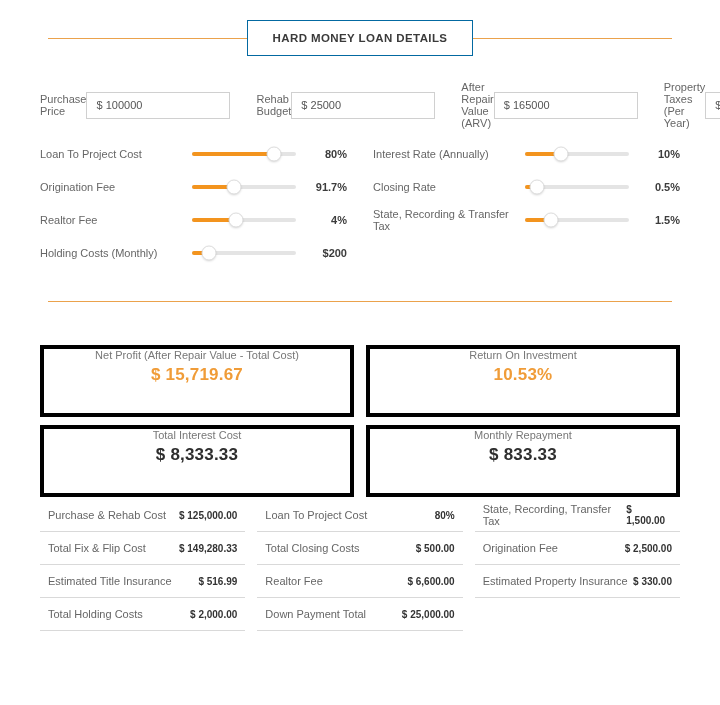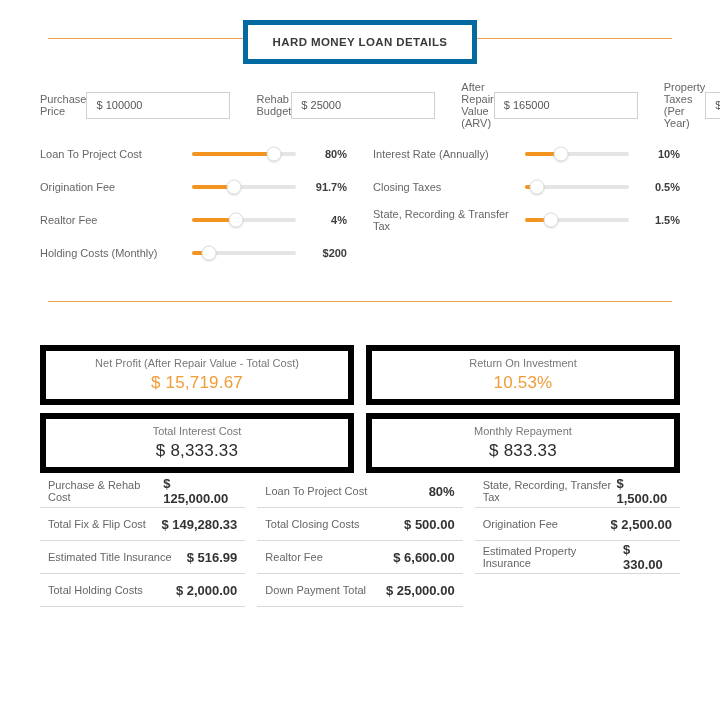--- a/index.html
+++ b/index.html
@@ -15,21 +15,21 @@
   
   .section-header { position: relative; height: 35px; }
   .section-header .rule {
     position: absolute; left: 8px; right: 8px; top: 50%;
     border-top: 1px solid #eba24c;
   }
   .section-header .title-box {
     position: relative; z-index: 1;
     display: table; margin: 0 auto;
     background: #ffffff;
-    border: 5px solid #0369a1;
+    border: 1px solid #0369a1;
     padding: 11px 25px;
     font-size: 11.5px; font-weight: bold; letter-spacing: 0.4px;
     color: #3a3a3a; white-space: nowrap;
   }
   .hdr1 { margin-top: 20px; }
   .hdr2 { margin-top: 14px; }
 
   
   .fields {
     display: grid; grid-template-columns: 1fr 1fr 1fr 1fr;
@@ -74,41 +74,41 @@
     flex: 1; text-align: right;
     font-size: 11px; font-weight: bold; color: #3c3c3c;
   }
 
   
   .summary {
     display: grid; grid-template-columns: 1fr 1fr;
     column-gap: 12px; row-gap: 8px; margin-top: 27px;
   }
   .card {
-    border: 6px solid #000000; background: #fff;
-    height: 60px; text-align: center;
-    display: flex; flex-direction: column; justify-content: center;
+    border: 4px solid #000000; background: #fff;
+    height: 72px; text-align: center;
+    display: flex; flex-direction: column; 
     gap: 4px;
   }
   .card .clabel { font-size: 11px; color: #777; }
-  .card .cvalue { font-size: 17px; font-weight: normal; color: #2e2e2e; letter-spacing: 0.2px; }
+  .card .cvalue { font-size: 17px; font-weight: bold; color: #2e2e2e; letter-spacing: 0.2px; }
   .card.orange .cvalue { color: #f09c38; }
 
   
   .rtable {
     display: grid; grid-template-columns: 1fr 1fr 1fr;
     column-gap: 12px; margin-top: 2px;
   }
   .rrow {
     display: flex; align-items: center; justify-content: space-between;
     height: 33px; padding: 0 8px;
     border-bottom: 1px solid #d9d9d9;
   }
   .rrow .rlabel { font-size: 11px; color: #666; }
-  .rrow .rvalue { font-size: 13px; font-weight: bold; color: #333; }
+  .rrow .rvalue { font-size: 10px; font-weight: bold; color: #333; }
 </style>
 </head>
 <body>
 
 <div class="page">
 
   <div class="section-header hdr1">
     <div class="rule"></div>
     <div class="title-box">HARD MONEY LOAN DETAILS</div>
   </div>
@@ -159,21 +159,21 @@
       <div class="slabel">Origination Fee</div>
       <div class="slider">
         <div class="track"></div>
         <div class="fill" style="width: 40%;"></div>
         <div class="handle" style="left: 40%;"></div>
       </div>
       <div class="svalue">91.7%</div>
     </div>
 
     <div class="slider-row">
-      <div class="slabel">Closing Taxes</div>
+      <div class="slabel">Closing Rate</div>
       <div class="slider">
         <div class="track"></div>
         <div class="fill" style="width: 12%;"></div>
         <div class="handle" style="left: 12%;"></div>
       </div>
       <div class="svalue">0.5%</div>
     </div>
 
     <div class="slider-row">
       <div class="slabel">Realtor Fee</div>

